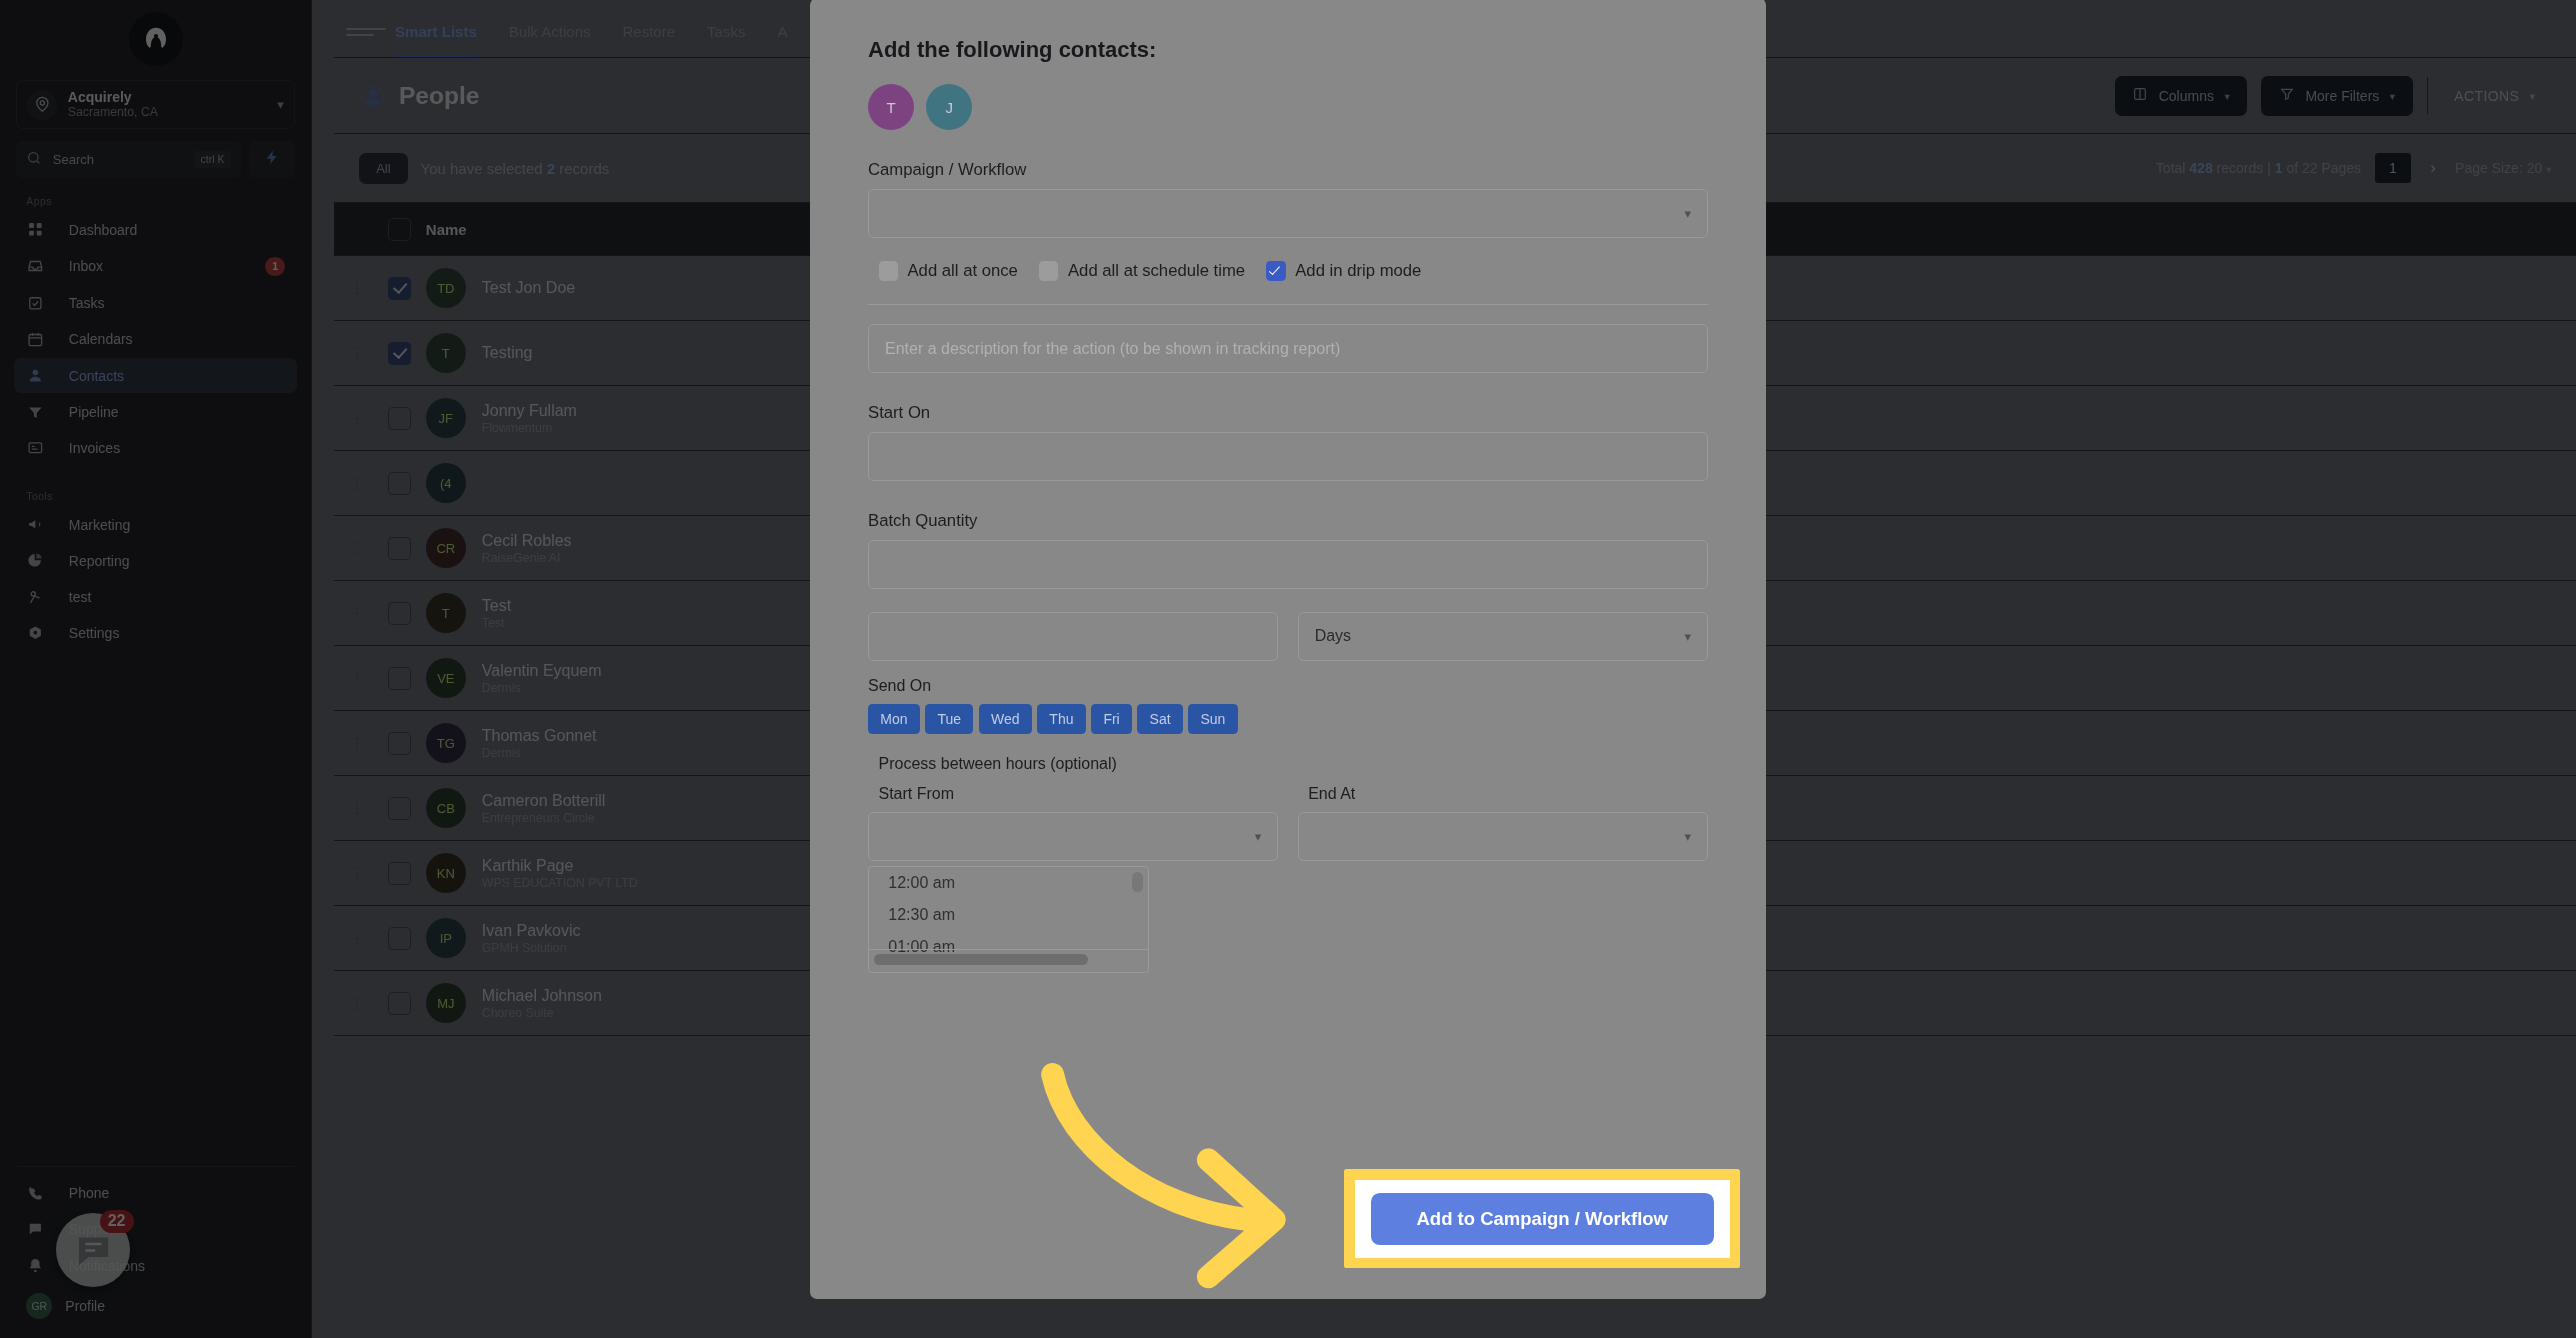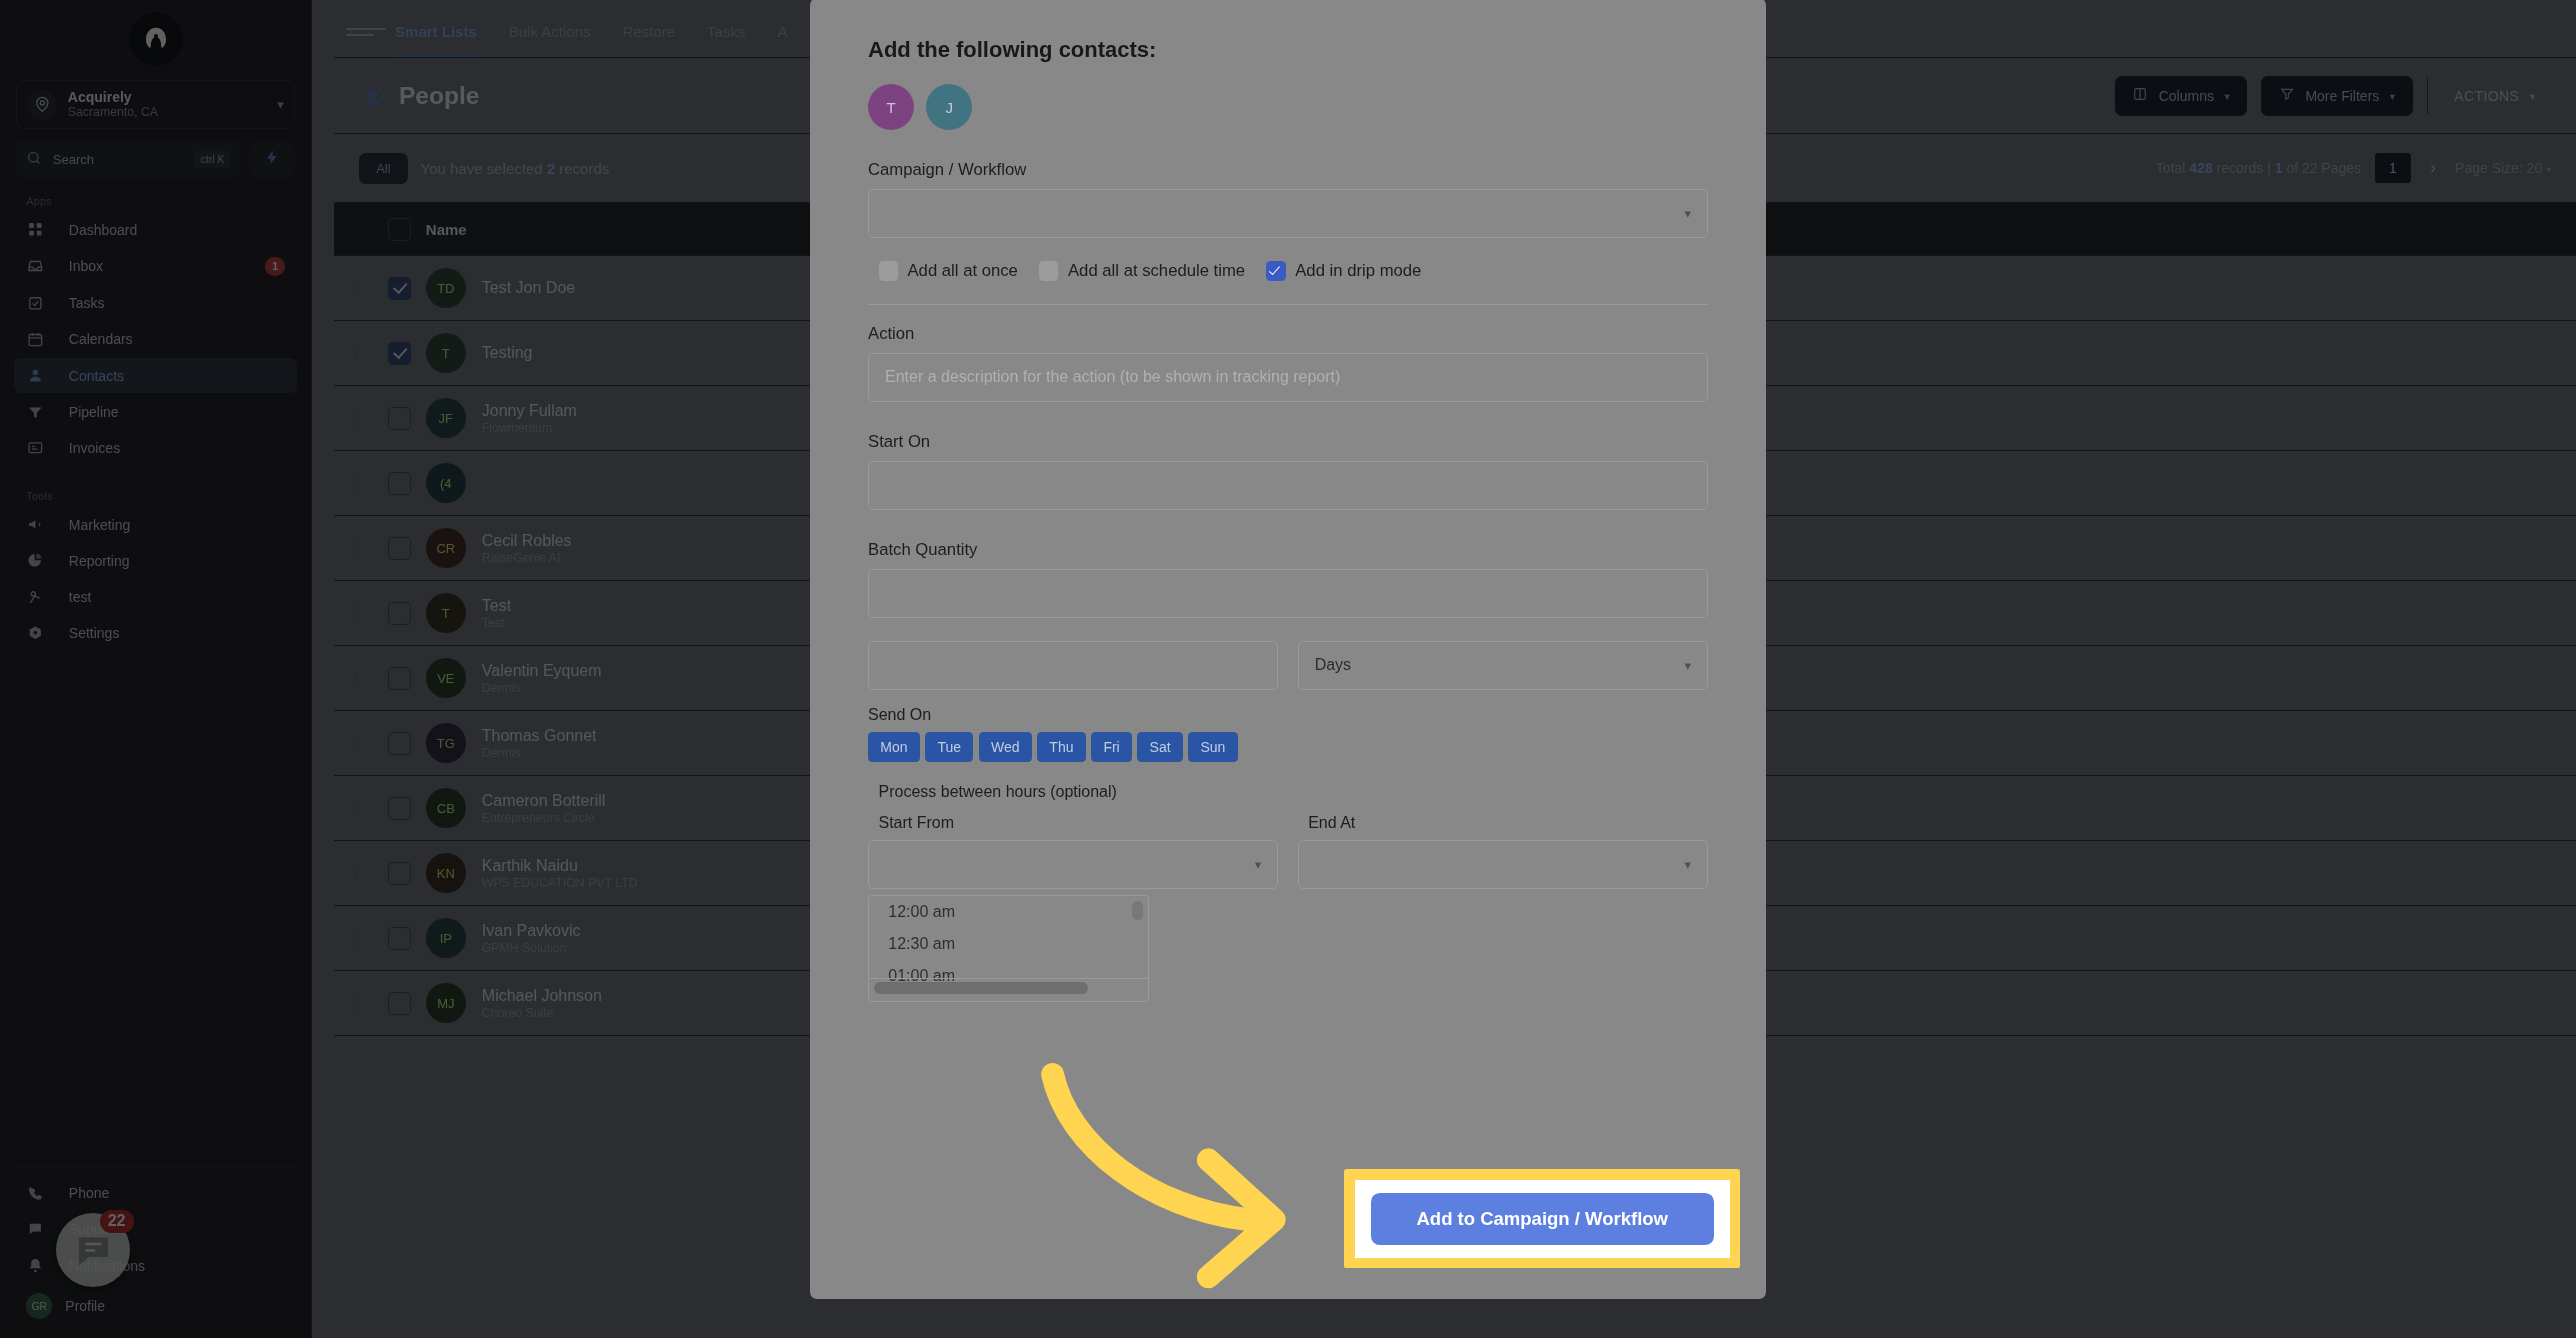--- a/index.html
+++ b/index.html
@@ -761,21 +761,21 @@
             </div>
             <div class="c-tags"></div>
           </div>
           <div class="tr">
             <div class="c-grip">⋮</div>
             <div class="c-chk">
               <span class="cb"></span>
             </div>
             <div class="c-name">
               <span class="avatar-lg" style="background:#3b3322">KN</span>
-              <span><span class="nm">Karthik Naidu</span><div class="sub">WPS EDUCATION PVT LTD</div></span>
+              <span><span class="nm">Karthik Page</span><div class="sub">WPS EDUCATION PVT LTD</div></span>
             </div>
             <div class="c-created">
               <div class="dt1">Jun 11 2023</div>
               <div class="dt2">05:14 AM <span>(PDT)</span></div>
             </div>
             <div class="c-activity">
               <svg class="act-ico" viewBox="0 0 24 18" fill="#3f7d4a">
                 <path d="M1 1h22v12H8l-7 5V1Z"></path>
                 <path d="M5 5h13M5 9h8" stroke="#2b2d31" stroke-width="1.6"></path>
               </svg>
@@ -866,21 +866,20 @@
       <span class="rlabel">Add all at schedule time</span>
     </div>
     <div class="radio-item">
       <span class="rbox on"></span>
       <span class="rlabel">Add in drip mode</span>
     </div>
   </div>
 
   <div class="m-hr"></div>
 
-  <div class="m-label">Action</div>
   <div class="m-field">
     <span class="ph">Enter a description for the action (to be shown in tracking report)</span>
   </div>
 
   <div class="m-gap-lg"></div>
   <div class="m-label">Start On</div>
   <div class="m-field">
     <span></span>
   </div>
 

